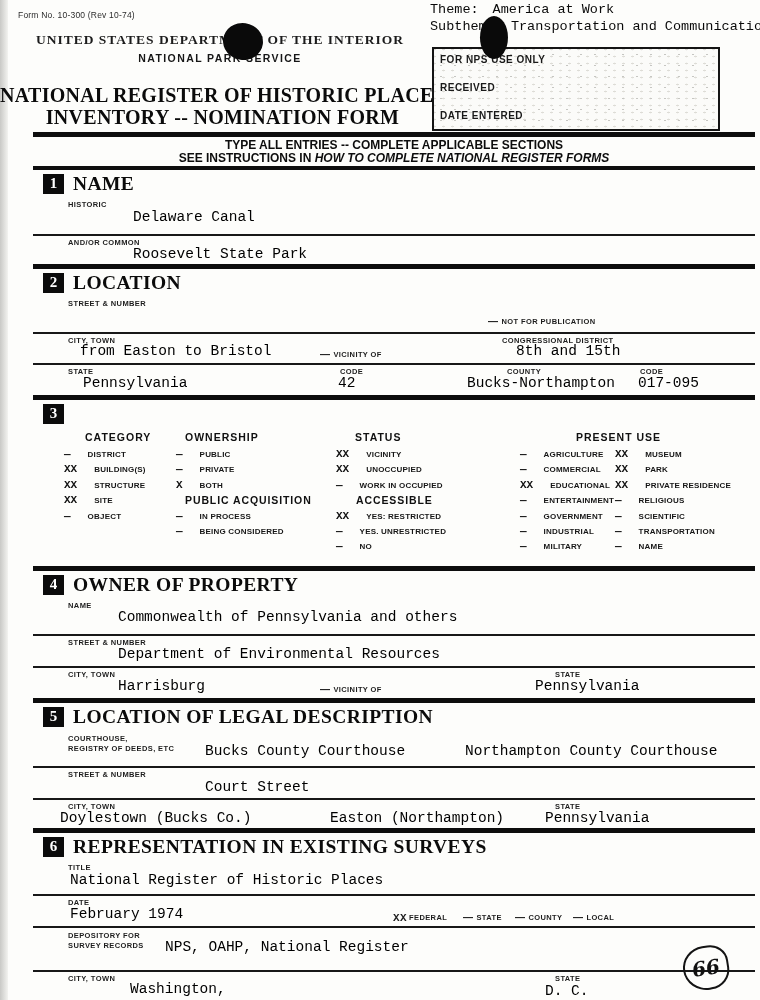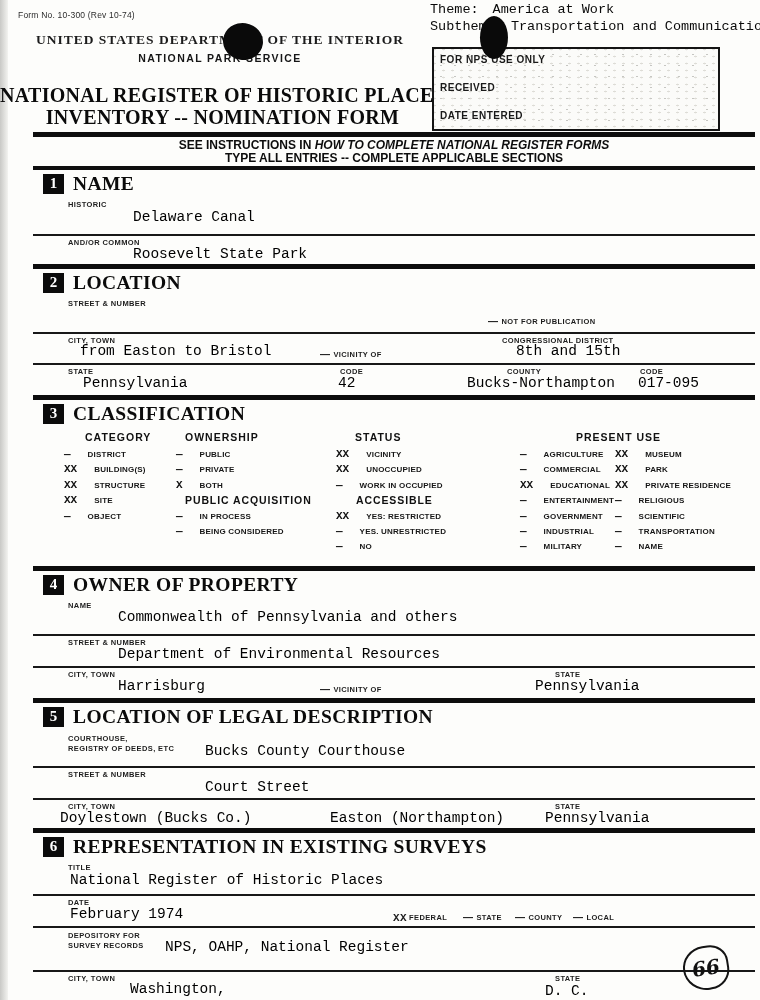--- a/index.html
+++ b/index.html
@@ -85,22 +85,22 @@
     <div class="nps-box">
       <div class="nps-t" style="top:5px">FOR NPS USE ONLY</div>
       <div class="nps-t" style="top:33px">RECEIVED</div>
       <div class="nps-t" style="top:61px">DATE ENTERED</div>
     </div>
     <div class="blob blob1"></div>
     <div class="blob blob2"></div>
   </div>
 
   <div class="band">
+    <div>TYPE ALL ENTRIES -- COMPLETE APPLICABLE SECTIONS</div>
     <div><span>SEE INSTRUCTIONS IN </span><span class="it">HOW TO COMPLETE NATIONAL REGISTER FORMS</span></div>
-    <div>TYPE ALL ENTRIES -- COMPLETE APPLICABLE SECTIONS</div>
   </div>
 
   <div class="sec-head">
     <div class="sec-num">1</div>
     <div class="sec-title">NAME</div>
   </div>
   <div class="rows">
     <div class="frow" style="height:37px">
       <span class="l" style="left:35px;top:3px">HISTORIC</span>
       <span class="v" style="left:100px;top:12px">Delaware Canal</span>
@@ -136,21 +136,20 @@
       <span class="l" style="left:474px;top:2px">COUNTY</span>
       <span class="v" style="left:434px;top:10px">Bucks-Northampton</span>
       <span class="l" style="left:607px;top:2px">CODE</span>
       <span class="v" style="left:605px;top:10px">017-095</span>
     </div>
   </div>
 
   <div class="bar"></div>
   <div class="sec-head">
     <div class="sec-num">3</div>
-    <div class="sec-title">CLASSIFICATION</div>
   </div>
   <div class="cls">
     <div class="cls-h" style="left:52px">CATEGORY</div>
     <div class="cls-h" style="left:152px">OWNERSHIP</div>
     <div class="cls-h" style="left:322px">STATUS</div>
     <div class="cls-h" style="left:543px">PRESENT USE</div>
 
     <div class="cls-col" style="left:31px">
       <div class="ck">
           <span class="mk">—</span>
@@ -315,20 +314,21 @@
   <div class="bar"></div>
   <div class="sec-head">
     <div class="sec-num">5</div>
     <div class="sec-title">LOCATION OF LEGAL DESCRIPTION</div>
   </div>
   <div class="rows">
     <div class="frow" style="height:36px">
       <span class="l" style="left:35px;top:4px">COURTHOUSE,</span>
       <span class="l" style="left:35px;top:14px">REGISTRY OF DEEDS, ETC</span>
       <span class="v" style="left:172px;top:13px">Bucks County Courthouse</span>
+      <span class="v" style="left:432px;top:13px">Northampton County Courthouse</span>
     </div>
     <div class="frow" style="height:32px">
       <span class="l" style="left:35px;top:2px">STREET &amp; NUMBER</span>
       <span class="v" style="left:172px;top:11px">Court Street</span>
     </div>
     <div class="frow" style="height:30px">
       <span class="l" style="left:35px;top:2px">CITY, TOWN</span>
       <span class="v" style="left:27px;top:10px">Doylestown (Bucks Co.)</span>
       <span class="v" style="left:297px;top:10px">Easton (Northampton)</span>
       <span class="l" style="left:522px;top:2px">STATE</span>

